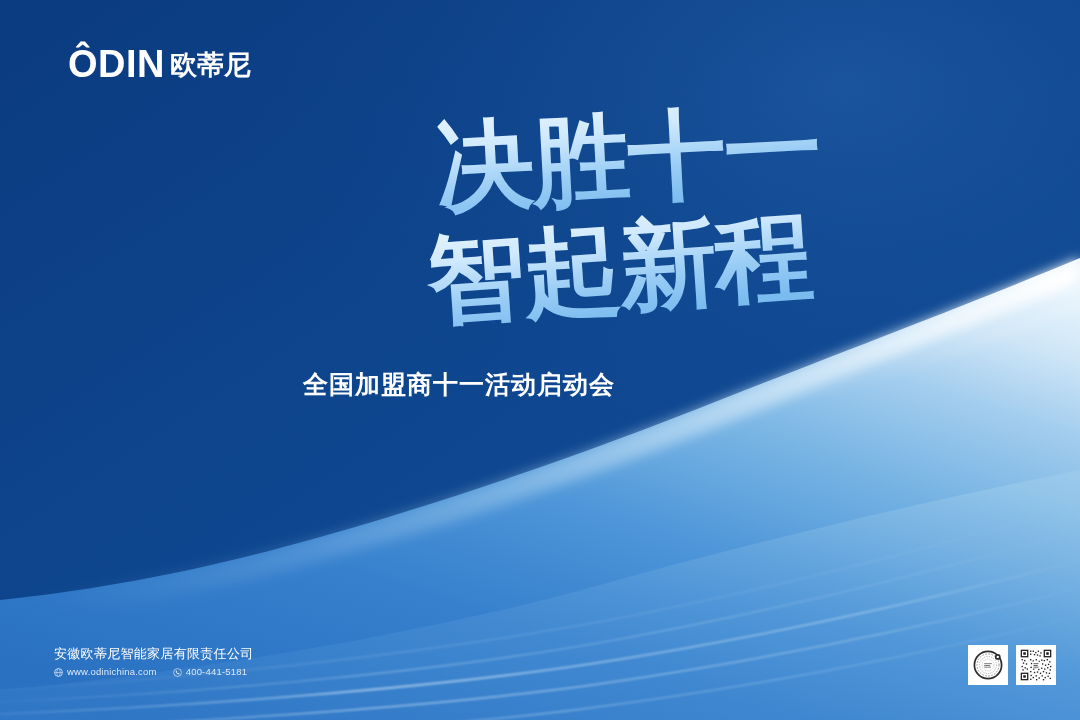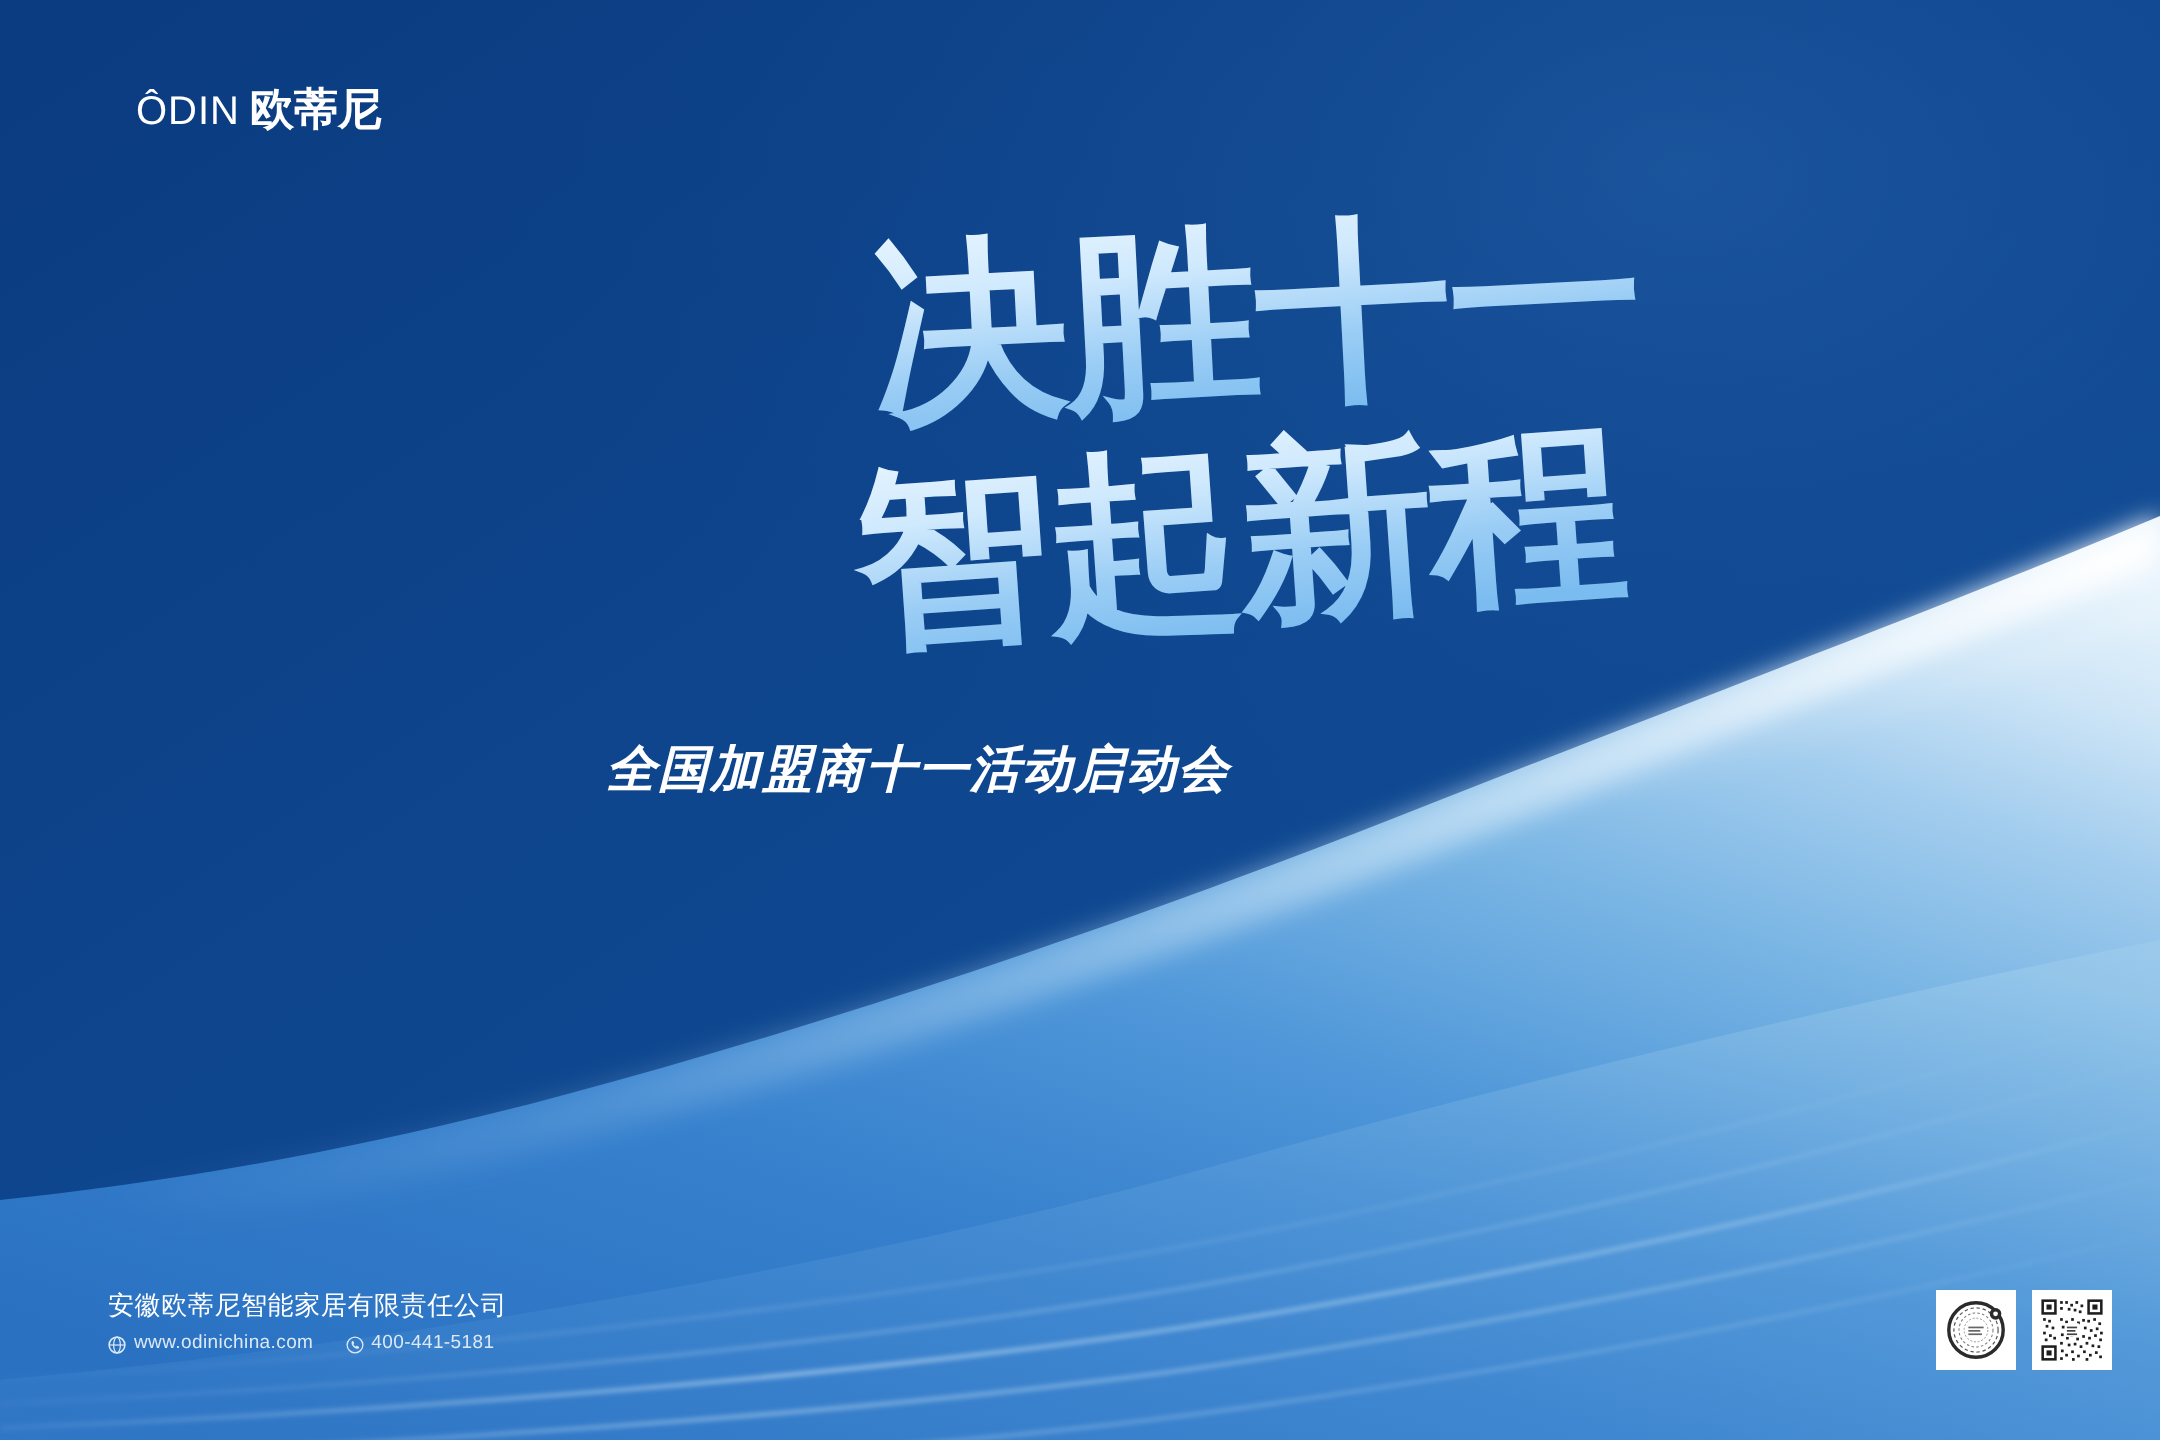--- a/index.html
+++ b/index.html
@@ -28,30 +28,30 @@
   .logo-block {
     position: absolute;
     left: 68px;
     top: 45px;
     display: flex;
     align-items: center;
     gap: 3px;
     z-index: 20;
   }
   .logo-latin {
-    font-size: 20px;
-    font-weight: 400;
+    font-size: 38px;
+    font-weight: 700;
     color: #ffffff;
     letter-spacing: 0.5px;
     line-height: 1;
     position: relative;
     font-family: "Liberation Sans", sans-serif;
   }
   .logo-cn {
-    font-size: 22px;
+    font-size: 27px;
     font-weight: 700;
     color: #ffffff;
     letter-spacing: 0px;
     line-height: 1;
     margin-left: 2px;
     font-family: "DejaVu Sans", sans-serif;
   }
 
   
   .headline {
@@ -128,21 +128,20 @@
     z-index: 20;
   }
   .subtitle div {
     font-size: 25px;
     font-weight: 700;
     color: #ffffff;
     letter-spacing: 1px;
     line-height: 33px;
     white-space: nowrap;
     font-family: "DejaVu Sans", sans-serif;
-    font-style: italic;
   }
 
   
   .footer {
     position: absolute;
     left: 54px;
     top: 645px;
     z-index: 20;
   }
   .footer-company {

